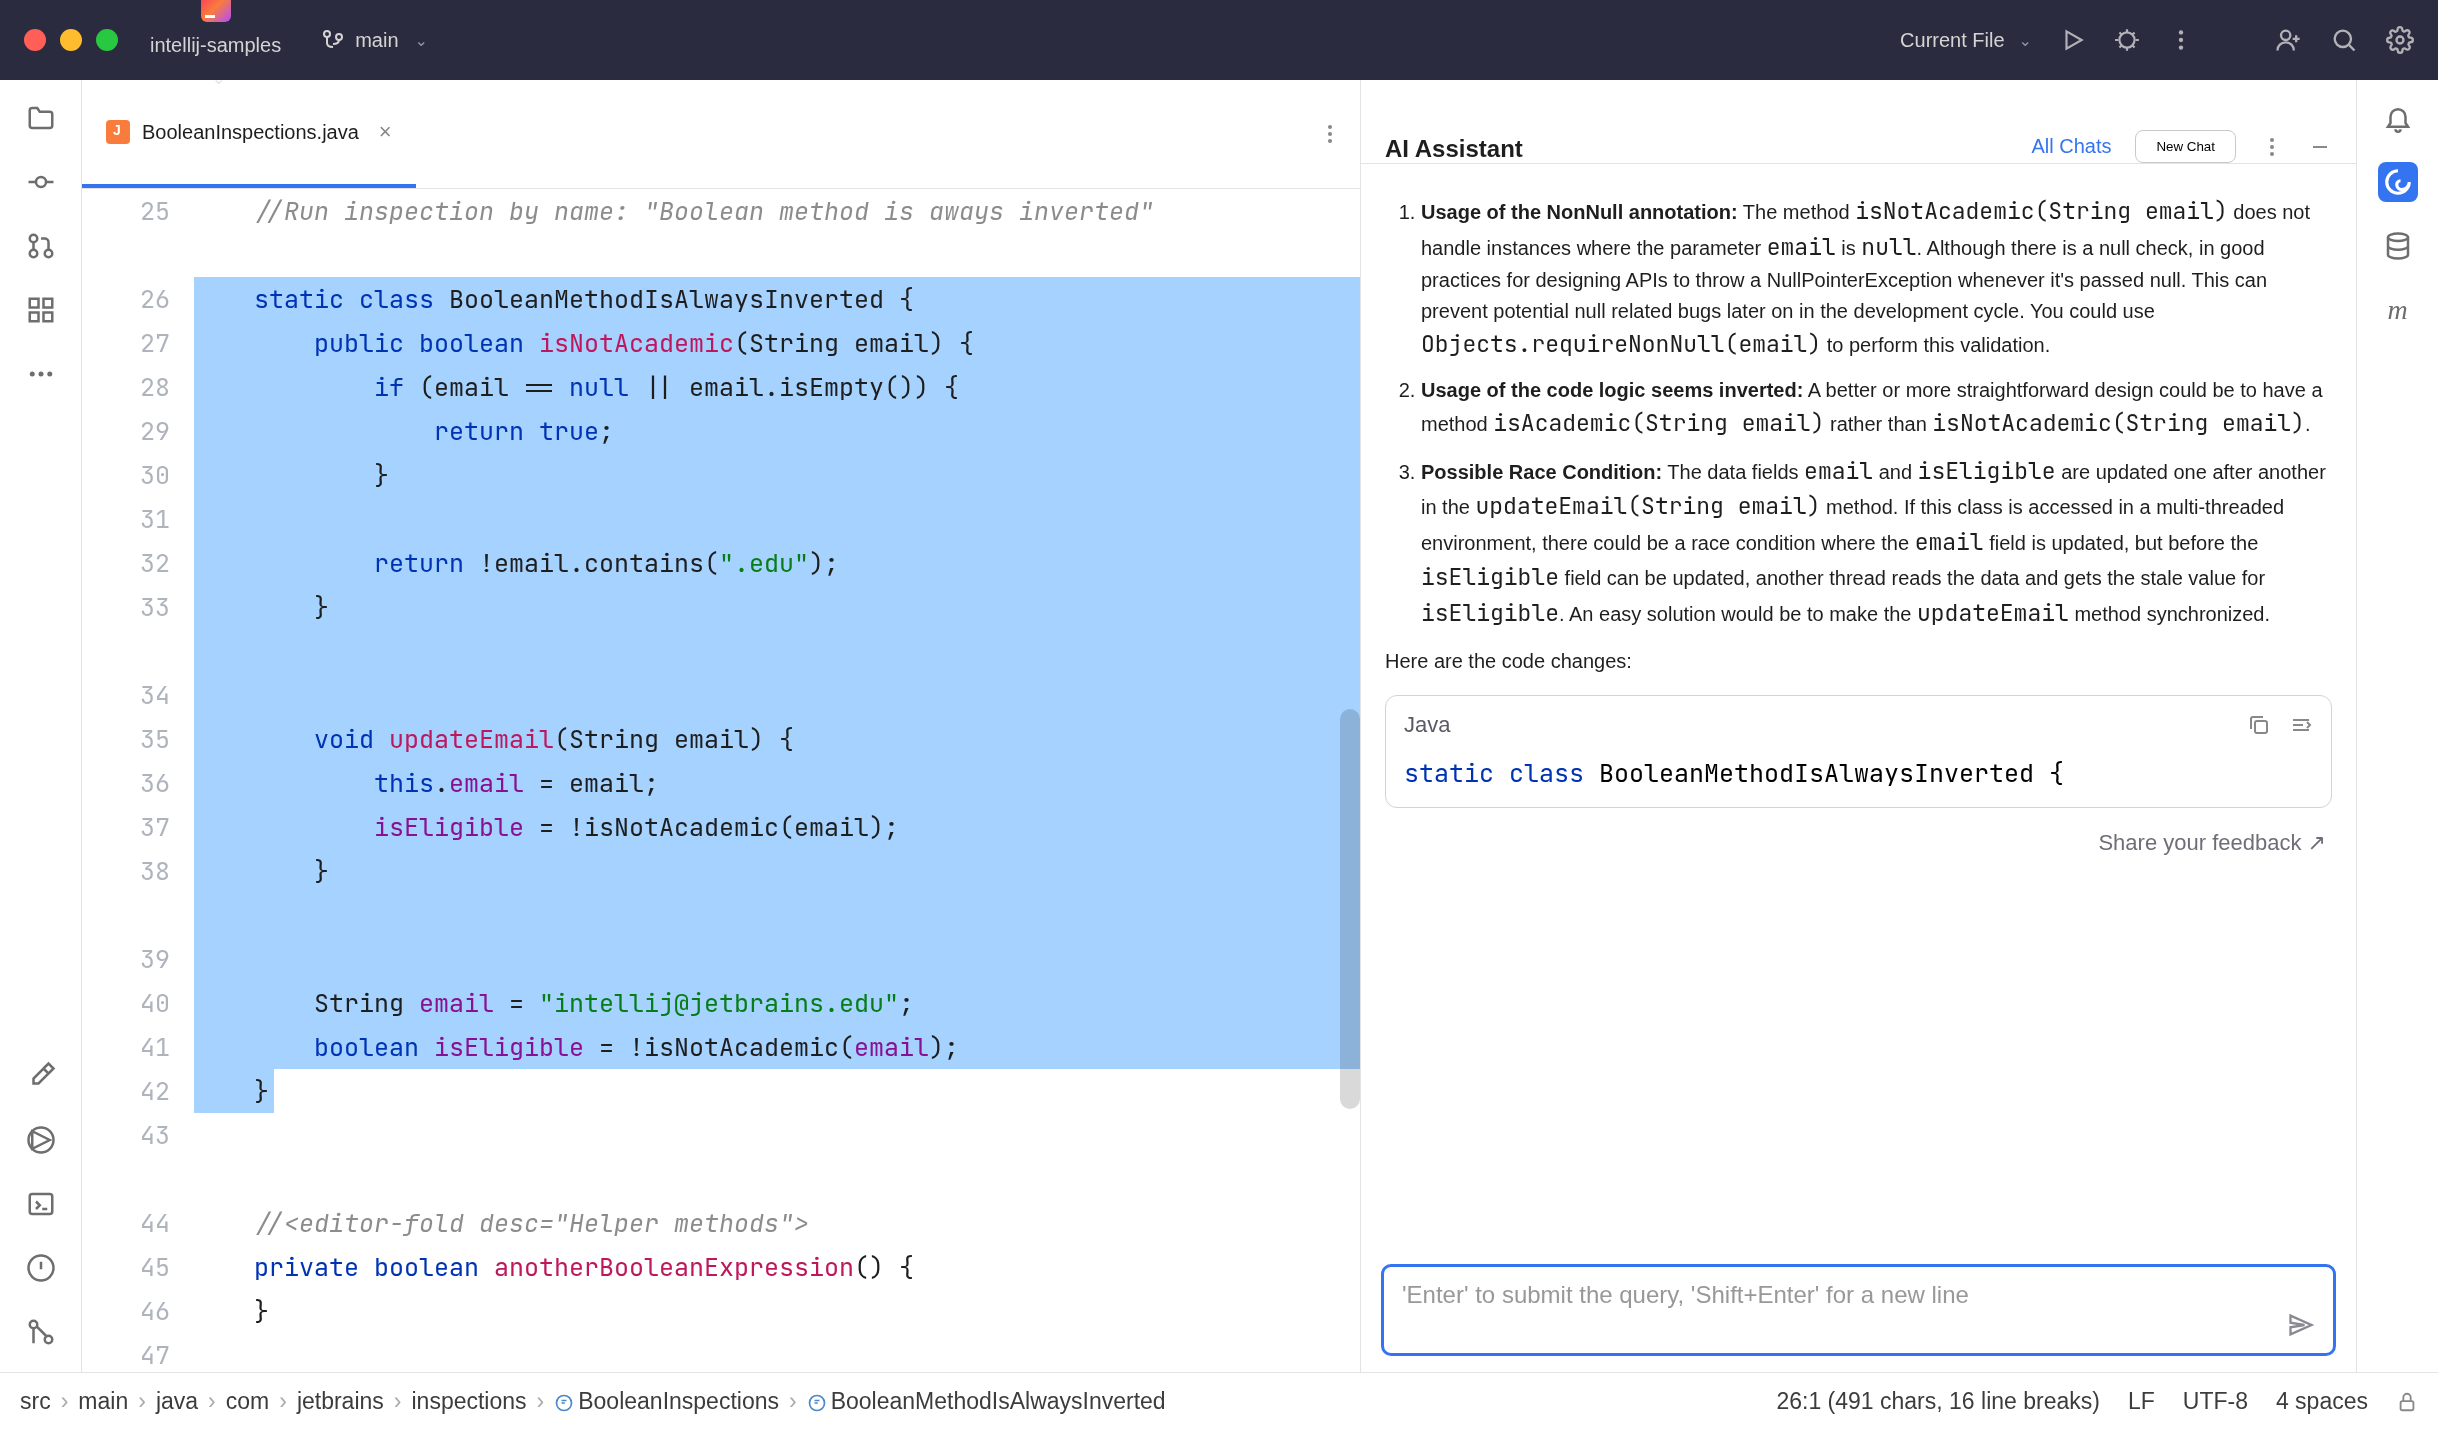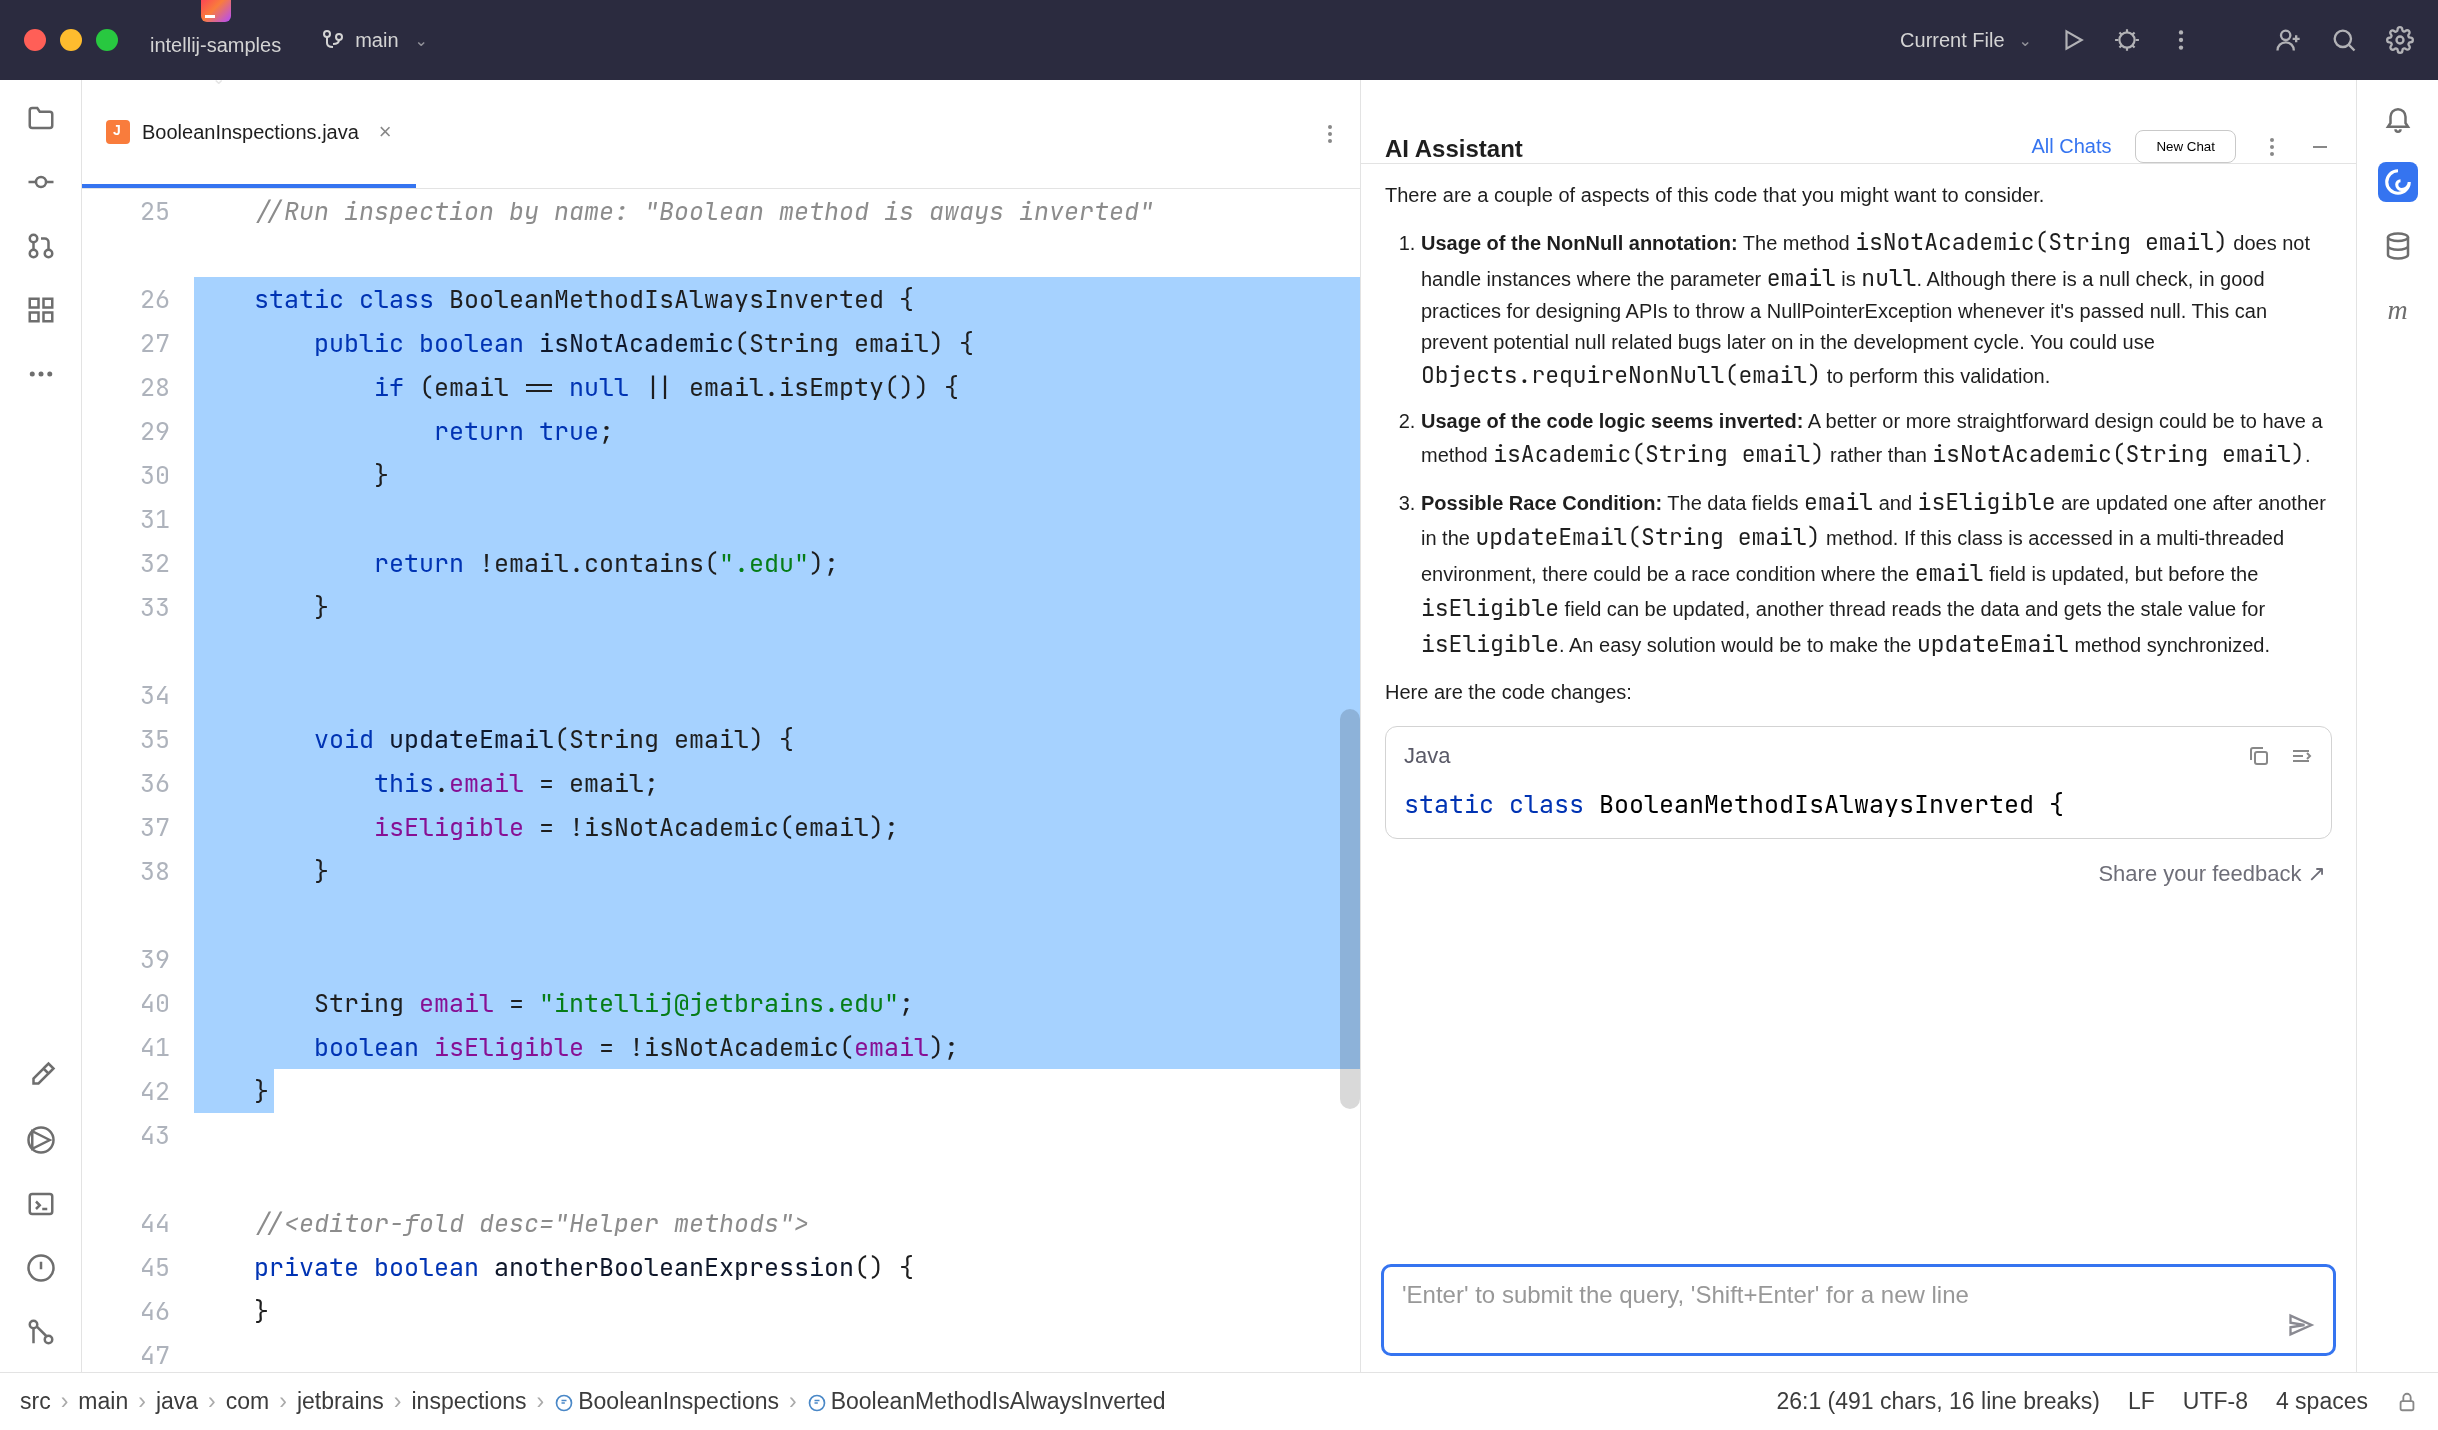--- a/index.html
+++ b/index.html
@@ -53,21 +53,21 @@
     .dots-v { letter-spacing: -2px; }
     .editor-body { flex: 1; display: flex; overflow: hidden; position: relative; font-family: "JetBrains Mono", Menlo, Consolas, monospace; font-size: 25px; }
     .gutter { width: 112px; text-align: right; padding-right: 24px; color: #aeb3bc; background: #fff; user-select: none; }
     .gutter-line, .code-line { height: 44px; line-height: 44px; white-space: pre; }
     .code-area { flex: 1; overflow: hidden; }
     .code-line.sel { background: #a6d2ff; }
     .code-line.sel-last { background: linear-gradient(to right, #a6d2ff 80px, transparent 80px); }
     .cm-comment { color: #8c8c8c; font-style: italic; }
     .cm-kw { color: #0033b3; }
     .cm-str { color: #067d17; }
-    .cm-meth { color: #0f172a; }
+    .cm-meth { color: #be185d; }
     .cm-field { color: #871094; }
     .editor-scrollbar { position: absolute; right: 0; top: 520px; width: 20px; height: 400px; background: rgba(0,0,0,.15); border-radius: 10px; }
     .ai-panel { width: 995px; display: flex; flex-direction: column; }
     .ai-header { display: flex; align-items: flex-end; padding: 0 24px; height: 84px; border-bottom: 1px solid #e3e3e3; gap: 20px; }
     .ai-title { font-weight: 600; font-size: 24px; }
     .ai-header-right { margin-left: auto; display: flex; align-items: center; gap: 24px; }
     .all-chats { color: #3574f0; cursor: pointer; }
     .new-chat-btn { border: 1px solid #c9c9c9; background: #fff; border-radius: 8px; padding: 8px 20px; cursor: pointer; }
     .ai-body { flex: 1; overflow-y: auto; padding: 16px 24px 0 24px; line-height: 1.55; }
     .ai-body ol { padding-left: 36px; margin: 14px 0; }
@@ -322,21 +322,20 @@
             </svg>
           </span>
         <span>
             <svg width="24" height="24" viewBox="0 0 24 24" stroke="#888" stroke-width="2">
               <path d="M5 12h14"></path>
             </svg>
           </span>
       </div>
     </div>
     <div class="ai-body">
-      <p>There are a couple of aspects of this code that you might want to consider.</p>
       <ol id="ai-points">
           <li><strong>Usage of the NonNull annotation:</strong> The method <code>isNotAcademic(String email)</code> does not handle instances where the parameter <code>email</code> is <code>null</code>. Although there is a null check, in good practices for designing APIs to throw a NullPointerException whenever it's passed null. This can prevent potential null related bugs later on in the development cycle. You could use <code>Objects.requireNonNull(email)</code> to perform this validation.</li>
           <li><strong>Usage of the code logic seems inverted:</strong> A better or more straightforward design could be to have a method <code>isAcademic(String email)</code> rather than <code>isNotAcademic(String email)</code>.</li>
           <li><strong>Possible Race Condition:</strong> The data fields <code>email</code> and <code>isEligible</code> are updated one after another in the <code>updateEmail(String email)</code> method. If this class is accessed in a multi-threaded environment, there could be a race condition where the <code>email</code> field is updated, but before the <code>isEligible</code> field can be updated, another thread reads the data and gets the stale value for <code>isEligible</code>. An easy solution would be to make the <code>updateEmail</code> method synchronized.</li>
         </ol>
       <p>Here are the code changes:</p>
       <div class="code-block">
         <div class="code-block-head">
           <span>Java</span>
           <div class="cb-actions">

